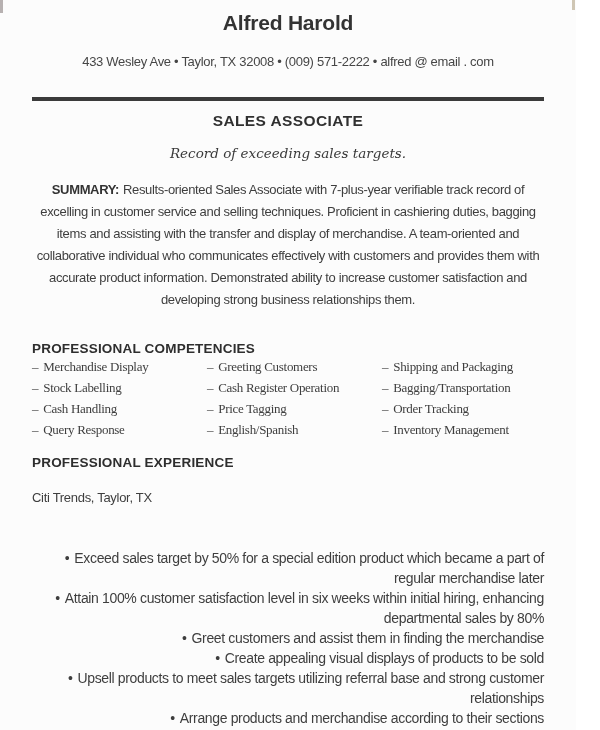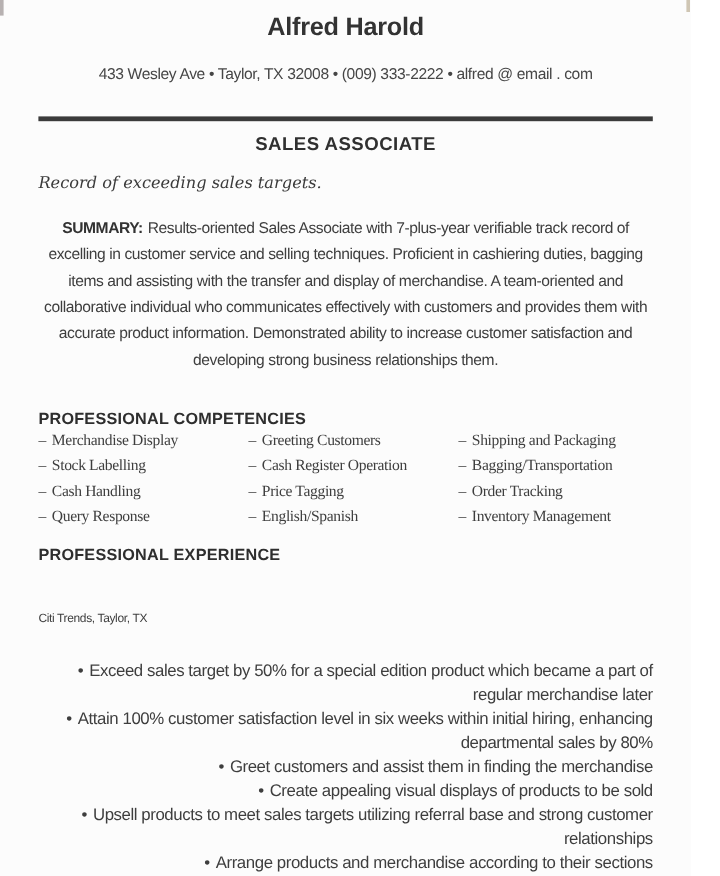--- a/index.html
+++ b/index.html
@@ -25,21 +25,21 @@
   }
   .divider{
     top:97px;height:4px;background:#3b3b3b;
   }
   .job-title{
     top:111px;text-align:center;
     font-size:15.5px;font-weight:bold;color:#303030;
     letter-spacing:0.4px;line-height:19px;
   }
   .tagline{
-    top:145px;
+    top:145px;text-align:center;
     font-family:"DejaVu Serif", serif;font-style:italic;
     font-size:13.5px;color:#3a3a3a;line-height:17px;
   }
   .summary{
     top:179px;
     font-size:13px;letter-spacing:-0.35px;line-height:22px;
     text-align:center;margin:0;
   }
   .bold-label{font-weight:bold;color:#323232;margin-right:4px;}
 
@@ -50,21 +50,21 @@
   .comp-heading{top:340px;}
   .comp-grid{
     top:356px;
     display:grid;grid-template-columns:175px 175px 1fr;
     font-size:13px;letter-spacing:-0.3px;line-height:21px;
   }
   .comp-item{white-space:nowrap;font-family:Liberation Serif, serif;}
   .dash{margin-right:5px;}
 
   .exp-heading{top:454px;}
-  .company{top:506px;font-size:10px;letter-spacing:-0.3px;line-height:20px;margin:0;}
+  .company{top:488px;font-size:13px;letter-spacing:-0.3px;line-height:20px;margin:0;}
   .role-line{top:509px;font-size:13px;letter-spacing:-0.3px;line-height:20px;margin:0;}
   .role{font-weight:bold;color:#323232;}
   .sep{margin:0 5px;color:#4a4a4a;}
 
   .bullets{top:548px;font-size:14px;letter-spacing:-0.35px;line-height:20px;text-align:right;}
   .bullet{margin:0;}
   .bullet-glyph{margin-right:5px;}
 
   .corner-artifact{position:absolute;}
   .corner-artifact.tl{left:0;top:0;width:3px;height:13px;background:#b7b1b1;}
@@ -73,21 +73,21 @@
 </head>
 <body>
 
 <div class="page">
 
   <div class="corner-artifact tl"></div>
   <div class="corner-artifact tr"></div>
 
   <div class="abs name">Alfred Harold</div>
 
-  <div class="abs contact">433 Wesley Ave • Taylor, TX 32008 • (009) 333-2222 • alfred @ email . com</div>
+  <div class="abs contact">433 Wesley Ave • Taylor, TX 32008 • (009) 571-2222 • alfred @ email . com</div>
 
   <div class="abs divider"></div>
 
   <div class="abs job-title">SALES ASSOCIATE</div>
 
   <div class="abs tagline">Record of exceeding sales targets.</div>
 
   <p class="abs summary"><span class="bold-label">SUMMARY:</span><span>Results-oriented Sales Associate with 7-plus-year verifiable track record of excelling in customer service and selling techniques. Proficient in cashiering duties, bagging items and assisting with the transfer and display of merchandise. A team-oriented and collaborative individual who communicates effectively with customers and provides them with accurate product information. Demonstrated ability to increase customer satisfaction and developing strong business relationships them.</span></p>
 
   <h2 class="abs section-heading comp-heading">PROFESSIONAL COMPETENCIES</h2>

